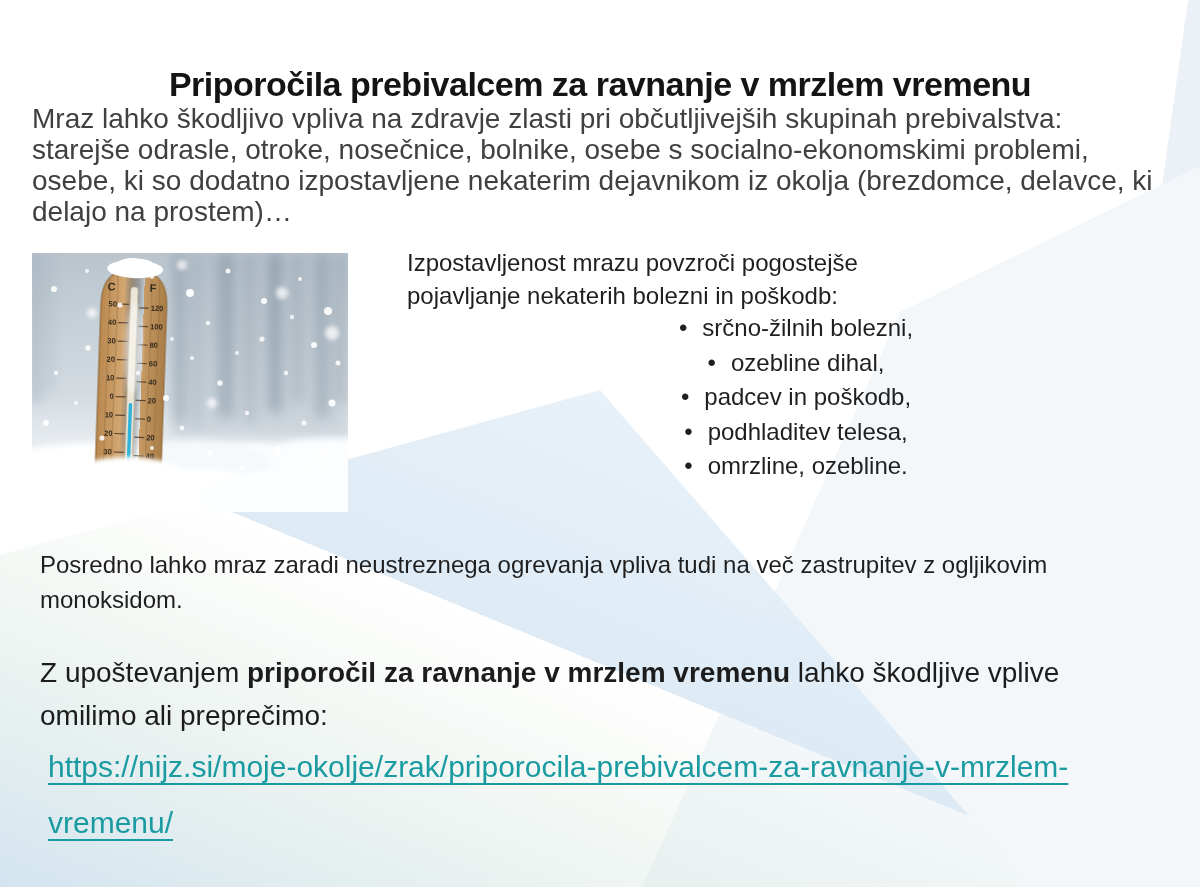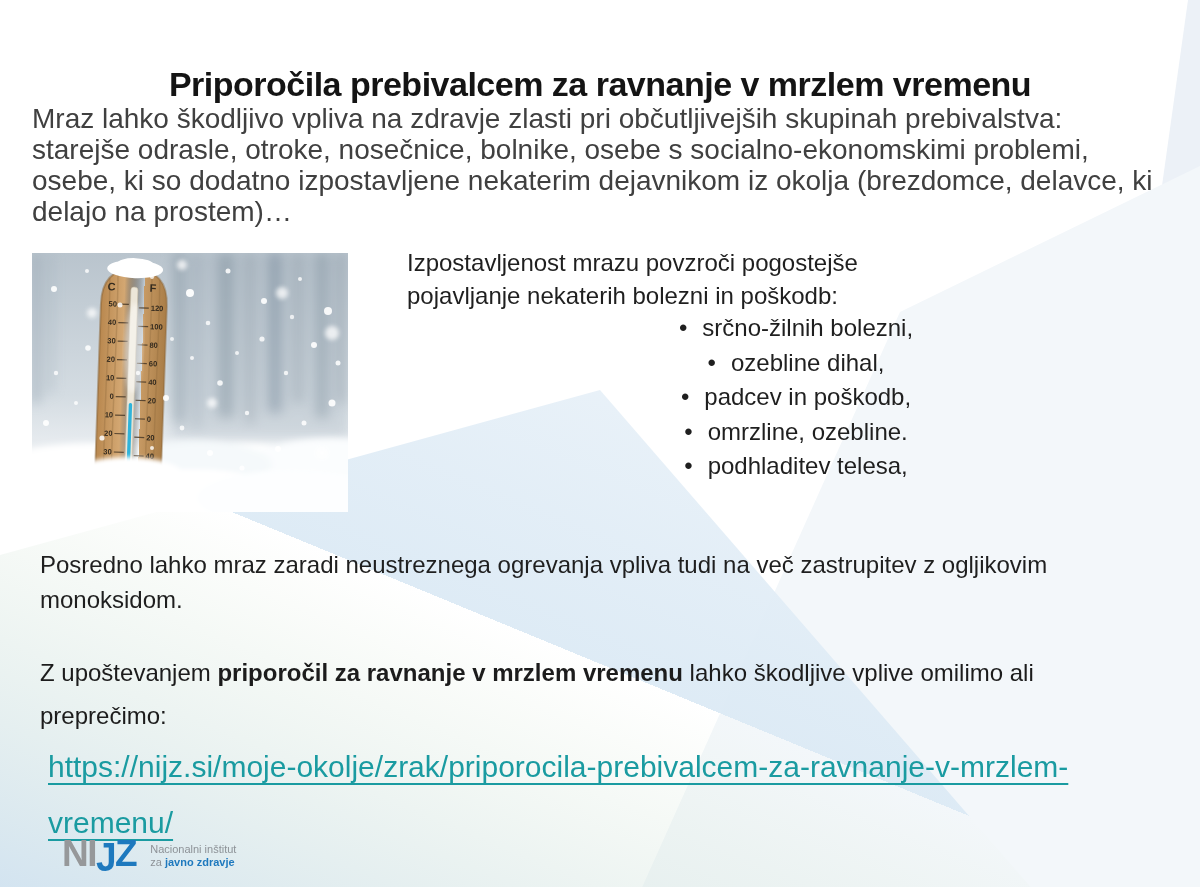--- a/index.html
+++ b/index.html
@@ -9,21 +9,21 @@
   .layer{position:absolute;z-index:2;}
   .title{left:0;top:42px;width:1200px;text-align:center;font-size:34px;font-weight:bold;color:#141414;letter-spacing:-0.5px;}
   .intro{left:32px;top:103px;width:1132px;font-size:28px;line-height:31px;color:#404040;}
   .photo-wrap{left:32px;top:253px;width:316px;height:259px;}
   .photo-wrap svg{display:block;}
   .exposure{left:407px;top:246px;width:548px;font-size:24px;line-height:33px;color:#1f1f1f;}
   .bullets{left:540px;top:305px;width:500px;margin:6px;padding:0;list-style:none;text-align:center;}
   .bullets li{font-size:24px;line-height:34.6px;color:#1f1f1f;}
   .bullets li::before{content:"•";margin-right:15px;}
   .indirect{left:40px;top:547px;width:1108px;font-size:24px;line-height:35px;color:#1f1f1f;}
-  .rec{left:40px;top:651px;width:1110px;font-size:24px;line-height:43px;color:#1c1c1c;}
+  .rec{left:40px;top:651px;width:1110px;font-size:28px;line-height:43px;color:#1c1c1c;}
   .rec b{font-weight:bold;}
   .nijz-link{left:48px;top:735px;width:1120px;font-size:30px;line-height:48px;color:#1a9ba1;cursor:pointer;}
   .nijz-link span{display:block;text-decoration:underline;text-underline-offset:6px;text-decoration-thickness:2px;margin-top:8px;}
   .logo{left:62px;top:834px;display:flex;align-items:flex-start;}
   .logo-acronym{font-size:37px;font-weight:bold;letter-spacing:-1.5px;line-height:40px;}
   .lg{color:#96989a;}
   .lb{color:#1e79be;}
   .lj{display:inline-block;transform:translateY(4px) scaleY(1.12);}
   .tagline{margin-left:14px;padding-top:9px;font-size:11px;line-height:13px;}
   .tag-gray{color:#8d9297;}
@@ -212,34 +212,27 @@
       </g>
     </svg>
   </div>
 
   <p class="layer exposure">Izpostavljenost mrazu povzroči pogostejše pojavljanje nekaterih bolezni in poškodb:</p>
 
   <ul class="layer bullets">
     <li><span>srčno-žilnih bolezni,</span></li>
     <li><span>ozebline dihal,</span></li>
     <li><span>padcev in poškodb,</span></li>
+    <li><span>podhladitev telesa,</span></li>
     <li><span>omrzline, ozebline.</span></li>
-    <li><span>podhladitev telesa,</span></li>
   </ul>
 
   <p class="layer indirect">Posredno lahko mraz zaradi neustreznega ogrevanja vpliva tudi na več zastrupitev z ogljikovim monoksidom.</p>
 
   <p class="layer rec"><span>Z upoštevanjem </span><b>priporočil za ravnanje v mrzlem vremenu</b><span> lahko škodljive vplive omilimo ali preprečimo:</span></p>
 
   <a class="layer nijz-link">
     <span>https://nijz.si/moje-okolje/zrak/priporocila-prebivalcem-za-ravnanje-v-mrzlem-</span>
     <span>vremenu/</span>
   </a>
 
-  <div class="layer logo">
-    <div class="logo-acronym"><span class="lg">NI</span><span class="lb lj">J</span><span class="lb">Z</span></div>
-    <div class="tagline">
-      <div class="tag-gray">Nacionalni inštitut</div>
-      <div><span class="tag-gray">za </span><span class="tag-blue">javno zdravje</span></div>
-    </div>
-  </div>
 
 </div>
 
 </body></html>

